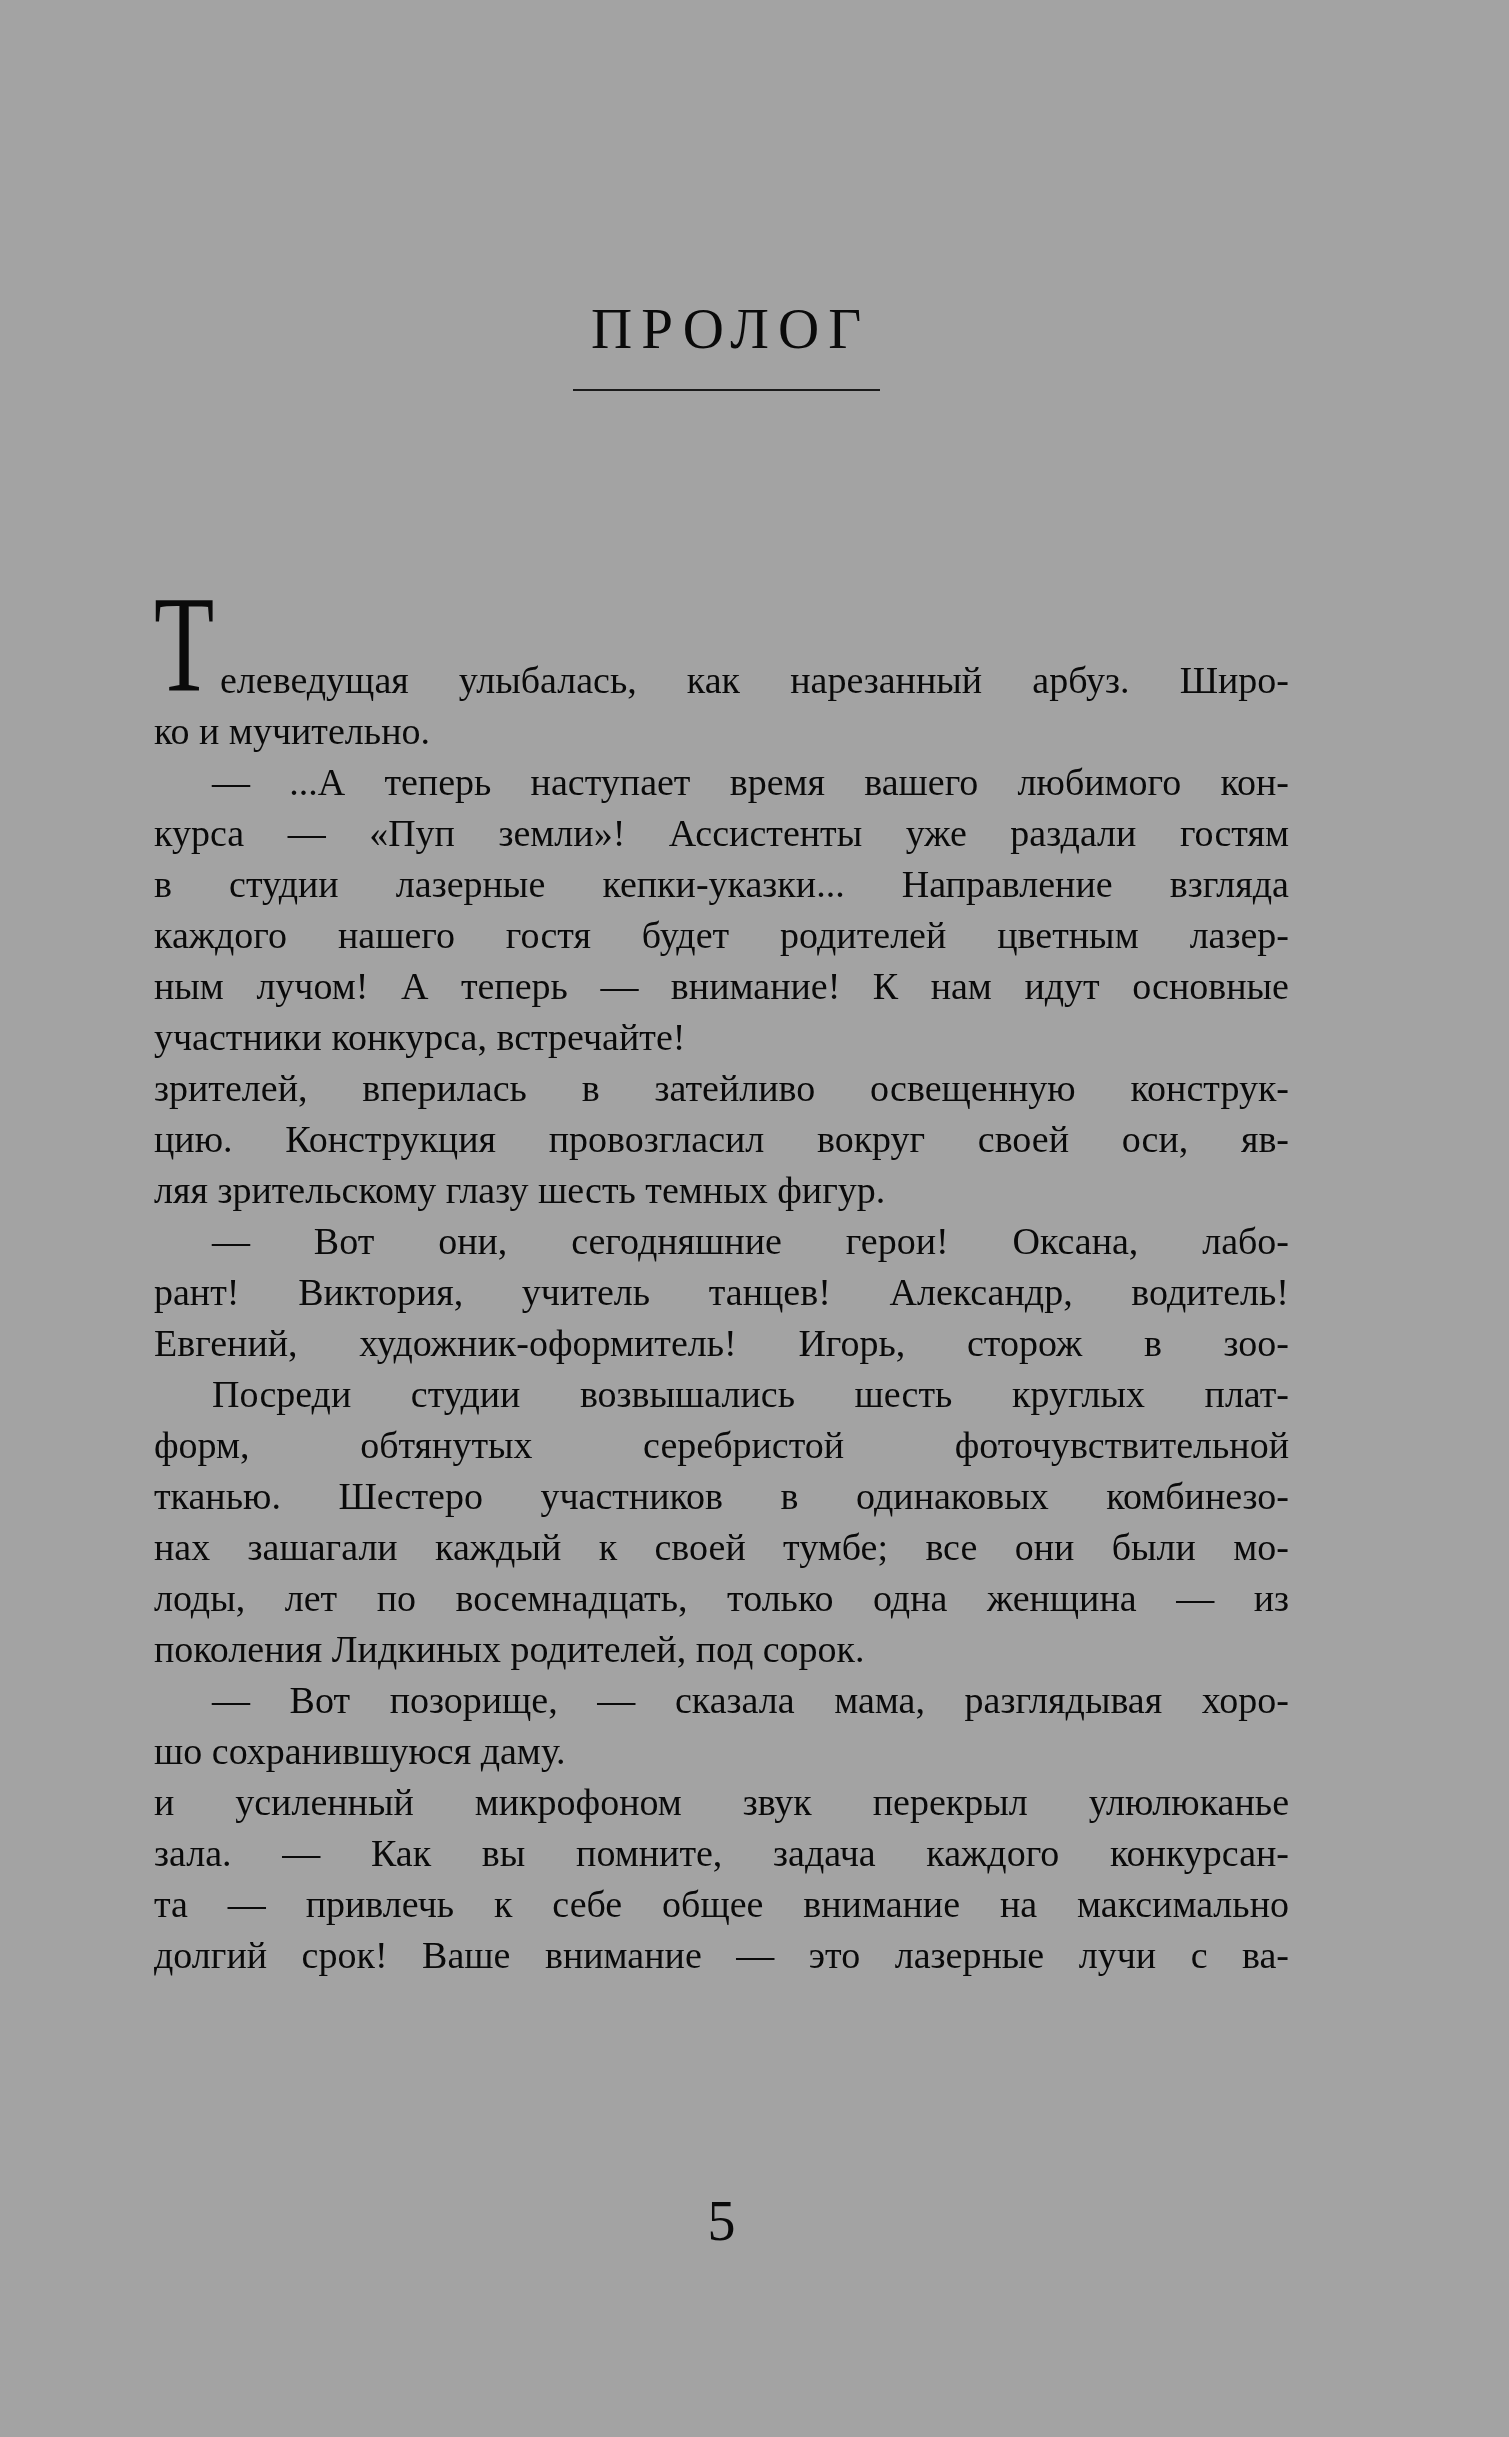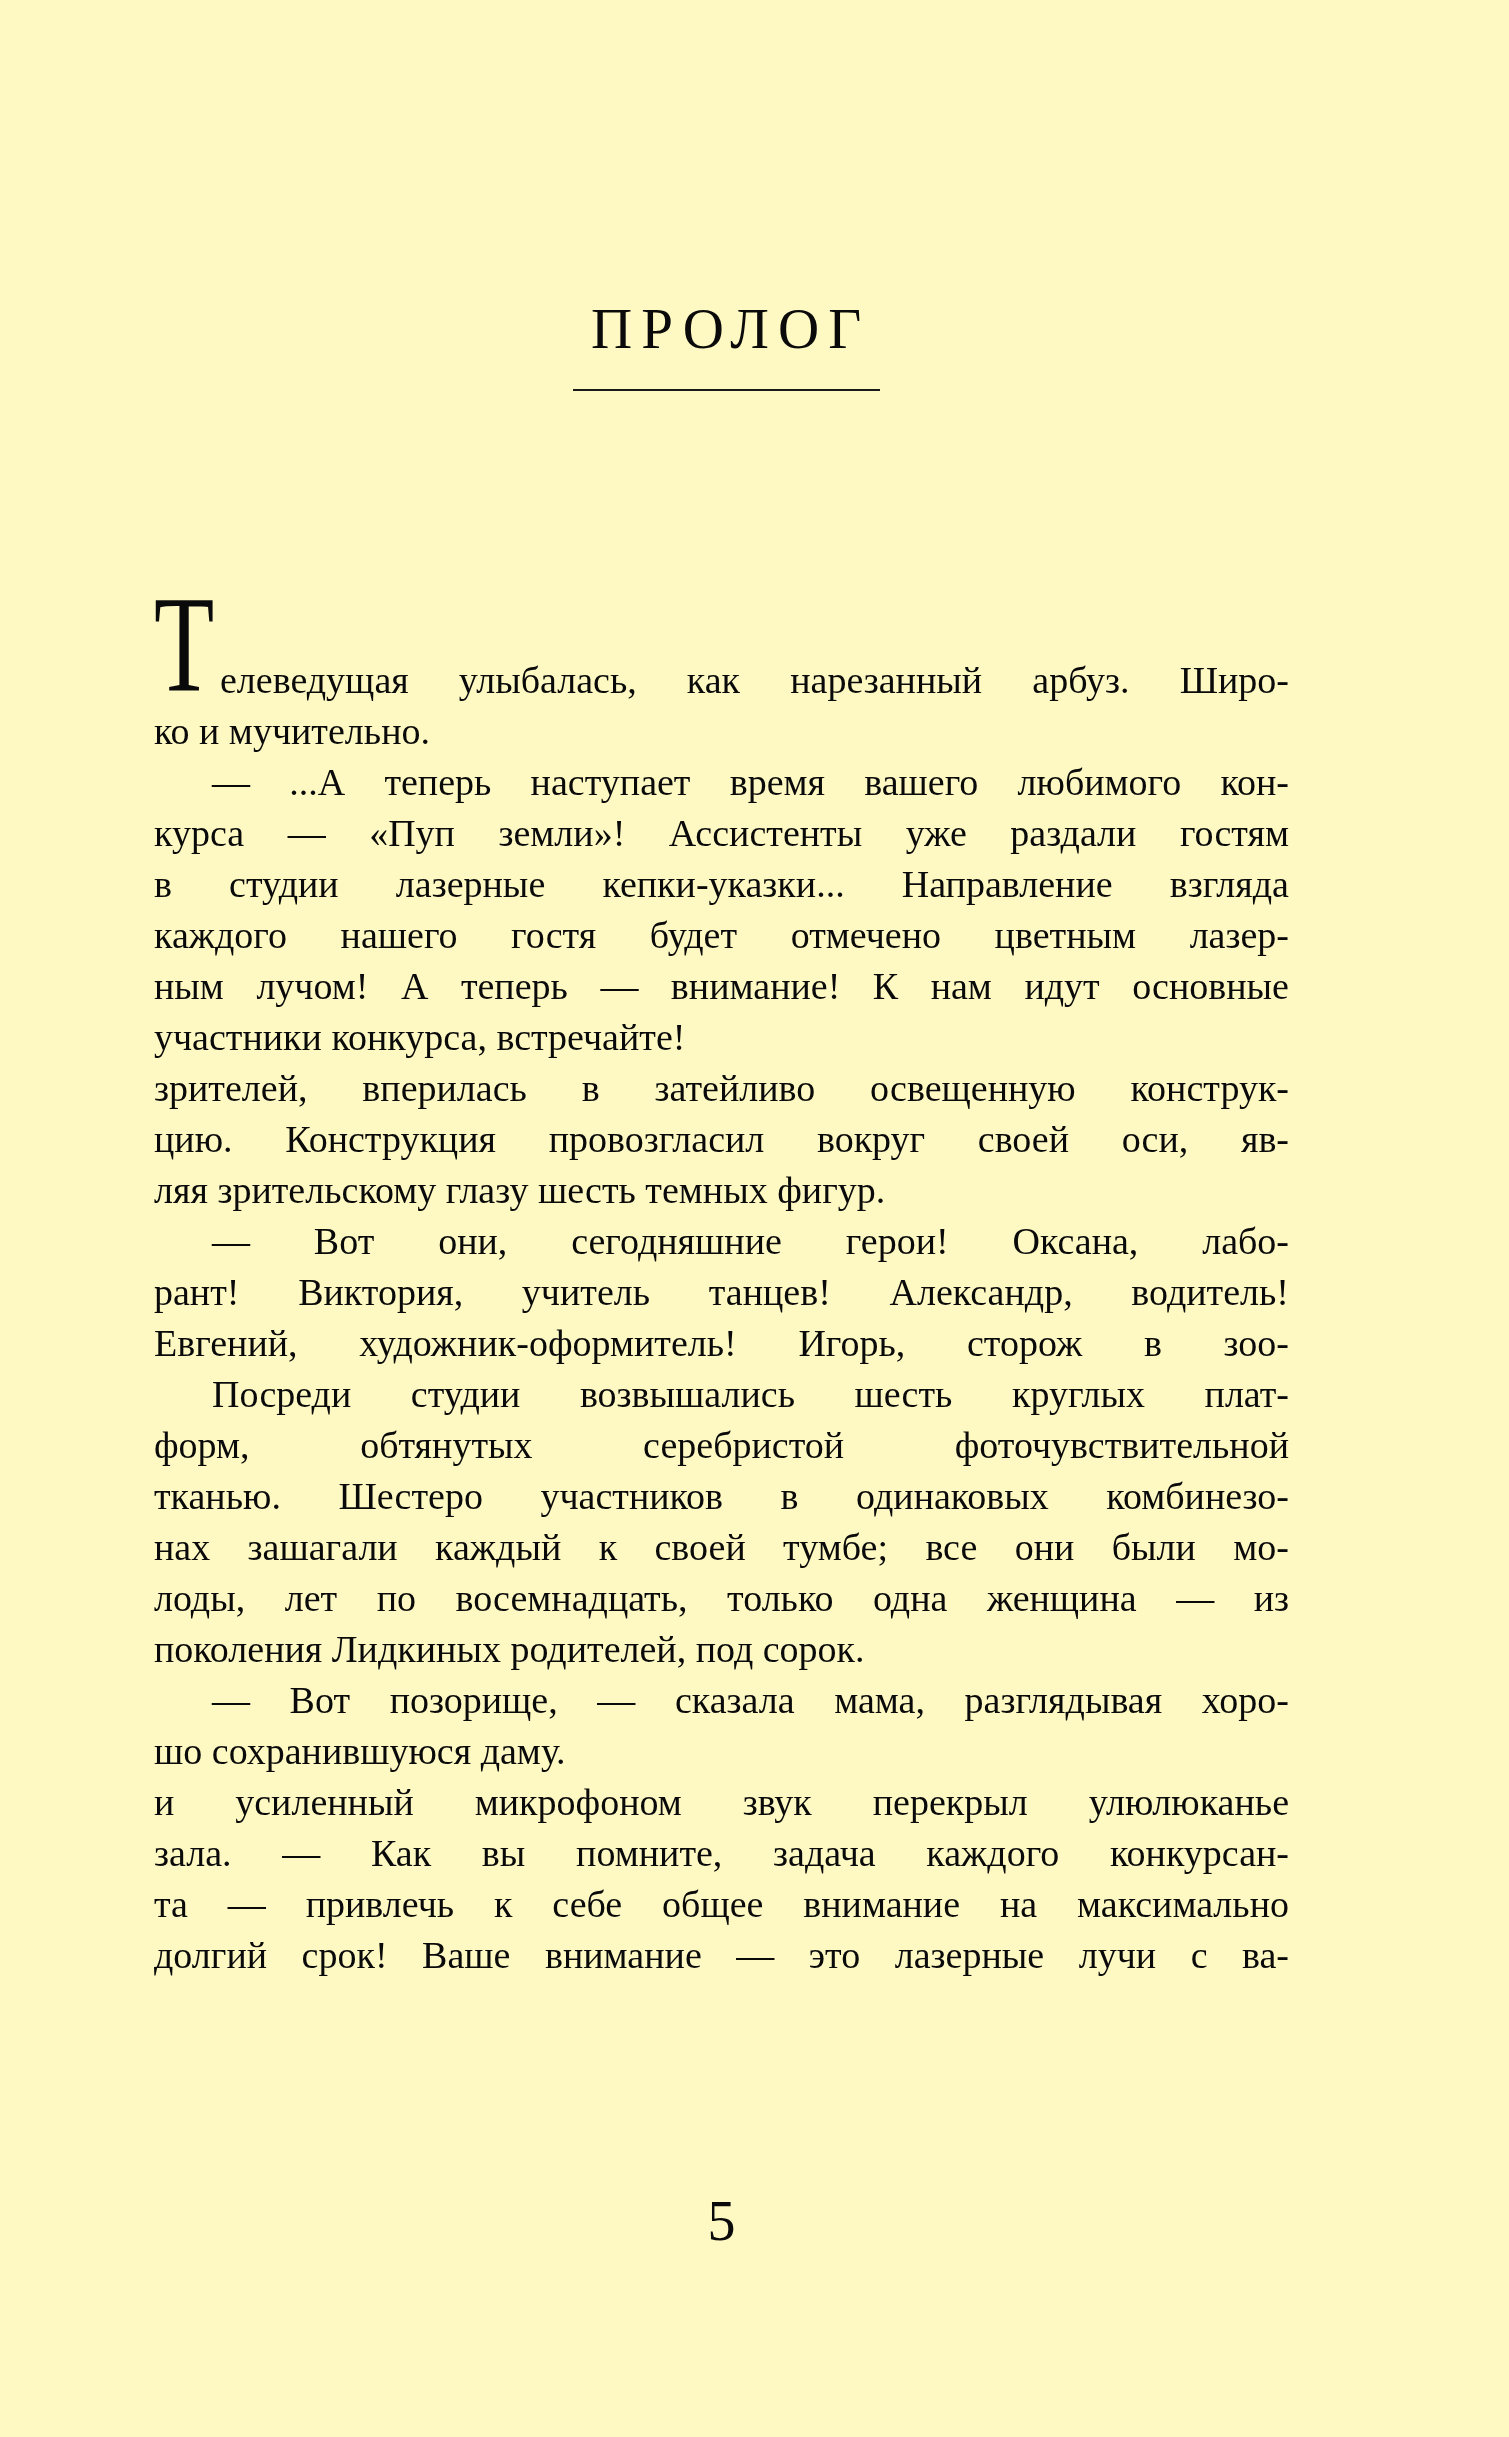--- a/index.html
+++ b/index.html
@@ -1,20 +1,20 @@
 <!DOCTYPE html>
 <html style="font-size:11px"><head>
 <meta charset="utf-8">
 <style>
   html, body { margin: 0; padding: 0; background: #e8e8e8; }
   .page {
     position: relative;
     width: 1509px;
     height: 2438px;
-    background: #fef9c3;
+    background: #a3a3a3;
     font-family: "Liberation Serif", "DejaVu Serif", serif;
     color: #0a0a0a;
     overflow: hidden;
   }
   .heading {
     position: absolute;
     top: 300px;
     left: 154px;
     width: 1135px;
     text-align: center;
@@ -77,21 +77,21 @@
   <div class="heading-rule"></div>
 
   <div class="body-text">
     <span class="dropcap">Т</span>
 
   <div class="line first">елеведущая улыбалась, как нарезанный арбуз. Широ-</div>
       <div class="line end">ко и мучительно.</div>
       <div class="line indent">— ...А теперь наступает время вашего любимого кон-</div>
       <div class="line">курса — «Пуп земли»! Ассистенты уже раздали гостям</div>
       <div class="line">в студии лазерные кепки-указки... Направление взгляда</div>
-      <div class="line">каждого нашего гостя будет отмечено цветным лазер-</div>
+      <div class="line">каждого нашего гостя будет родителей цветным лазер-</div>
       <div class="line">ным лучом! А теперь — внимание! К нам идут основные</div>
       <div class="line end">участники конкурса, встречайте!</div>
       <div class="line">зрителей, вперилась в затейливо освещенную конструк-</div>
       <div class="line">цию. Конструкция провозгласил вокруг своей оси, яв-</div>
       <div class="line end">ляя зрительскому глазу шесть темных фигур.</div>
       <div class="line indent">— Вот они, сегодняшние герои! Оксана, лабо-</div>
       <div class="line">рант! Виктория, учитель танцев! Александр, водитель!</div>
       <div class="line">Евгений, художник-оформитель! Игорь, сторож в зоо-</div>
       <div class="line indent">Посреди студии возвышались шесть круглых плат-</div>
       <div class="line">форм, обтянутых серебристой фоточувствительной</div>

